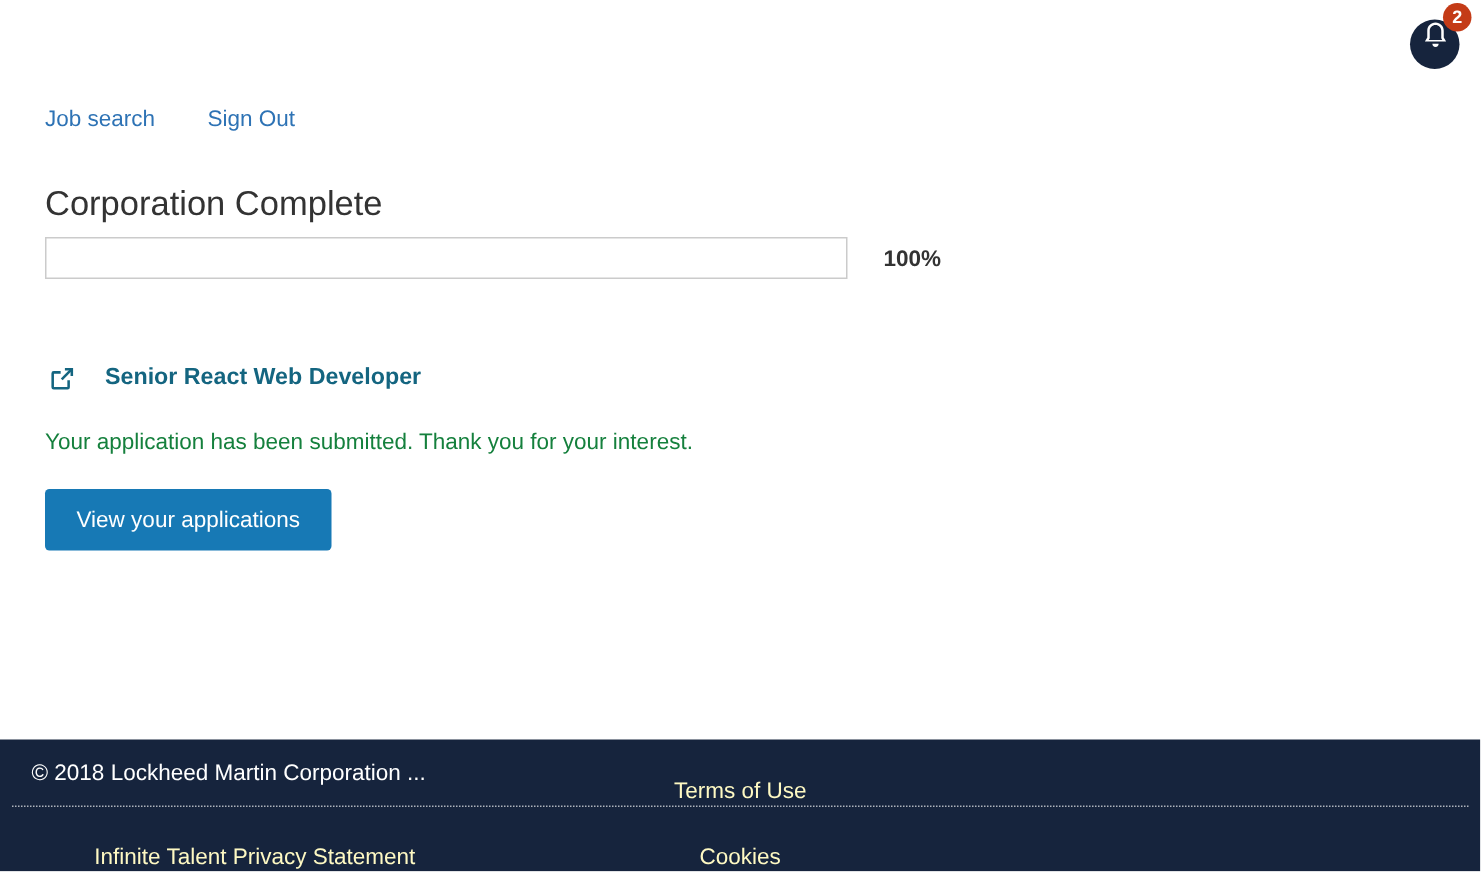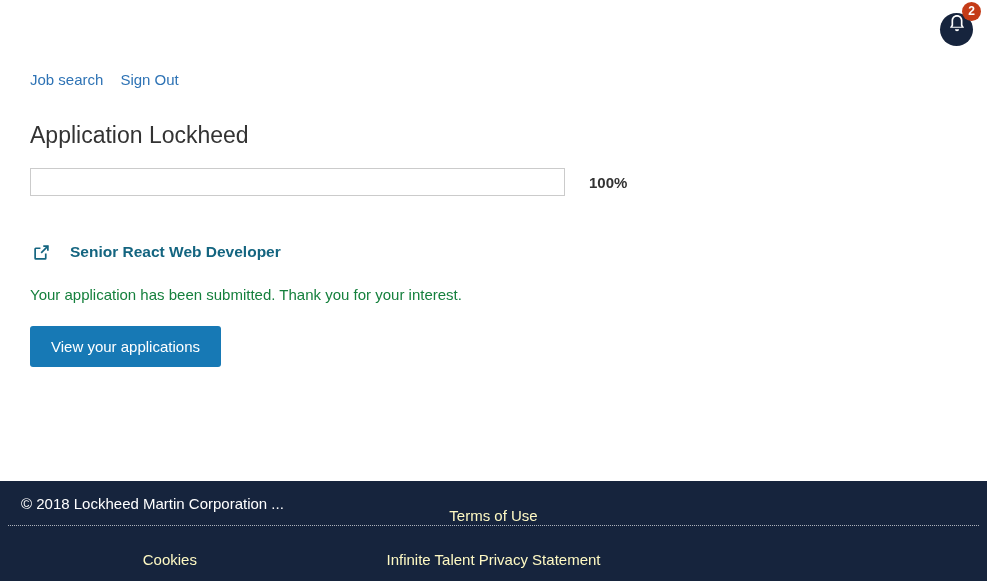--- a/index.html
+++ b/index.html
@@ -47,21 +47,21 @@
     line-height: 19px;
     text-align: center;
   }
 
   
   .nav {
     position: absolute;
     top: 71px;
     left: 30px;
     display: flex;
-    gap: 17px;
+    gap: 35px;
     align-items: center;
     font-size: 15px;
   }
   .nav a {
     color: #2e73b5;
     text-decoration: none;
     cursor: pointer;
     display: inline-flex;
     align-items: center;
     gap: 7px;
@@ -74,21 +74,21 @@
     top: 122px;
     left: 30px;
     font-size: 23px;
     font-weight: 400;
     color: #333333;
   }
 
   
   .progress-row {
     position: absolute;
-    top: 168px;
+    top: 158px;
     left: 30px;
     display: flex;
     align-items: center;
   }
   .progress-bar {
     width: 535px;
     height: 28px;
     background: #ffffff;
     border: 1px solid #cbcbcb;
   }
@@ -144,21 +144,21 @@
     font-size: 15px;
     cursor: pointer;
   }
 
   
   .footer {
     position: absolute;
     left: 0;
     bottom: 0;
     width: 987px;
-    height: 100px;
+    height: 88px;
     background: #16243d;
     color: #ffffff;
     font-size: 15px;
   }
   .footer a { color: #fef9c3; text-decoration: none; cursor: pointer; margin-top: 24px; }
   .frow {
     height: 44px;
     display: grid;
     grid-template-columns: 1fr 1fr 1fr;
     align-items: center;
@@ -183,21 +183,21 @@
       </svg>
     </span>
     <span class="badge">2</span>
   </div>
 
   <nav class="nav">
     <a>Job search</a>
     <a>Sign Out</a>
   </nav>
 
-  <h1 class="page-title">Application Lockheed</h1>
+  <h1 class="page-title">Corporation Complete</h1>
 
   <div class="progress-row">
     <div class="progress-bar"></div>
     <span class="progress-label">100%</span>
   </div>
 
   <div class="job-row">
     <span>
       <svg width="17" height="17" viewBox="0 0 24 24">
         <path d="M18 13.5V20a1 1 0 0 1-1 1H4a1 1 0 0 1-1-1V7a1 1 0 0 1 1-1h6.5" fill="none" stroke="#146580" stroke-width="2.4"></path>
@@ -213,19 +213,19 @@
   <div class="btn-row">
     <button>View your applications</button>
   </div>
 
   <footer class="footer">
     <div class="frow frow1">
       <span class="copyright">© 2018 Lockheed Martin Corporation ...</span>
       <a>Terms of Use</a>
     </div>
     <div class="frow frow2">
+      <a>Infinite Talent Privacy Statement</a>
       <a>Cookies</a>
-      <a>Infinite Talent Privacy Statement</a>
       <span></span>
     </div>
   </footer>
 
 </div>
 
 </body></html>

